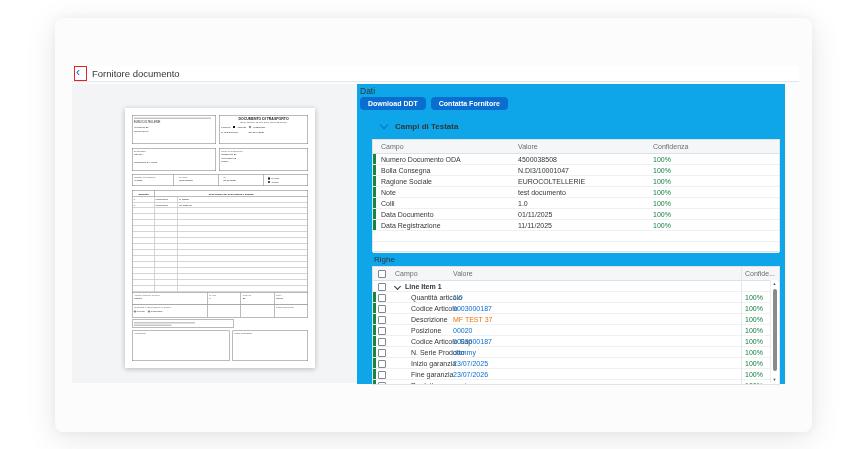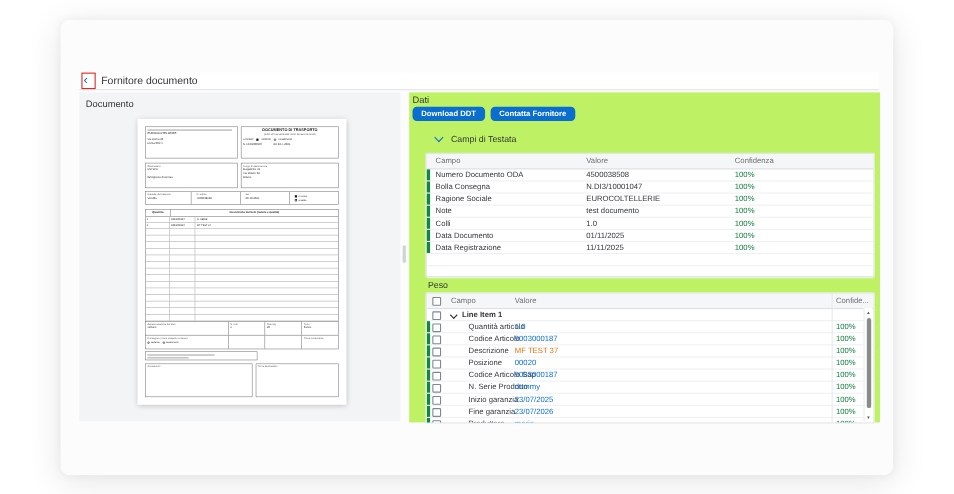--- a/index.html
+++ b/index.html
@@ -76,30 +76,30 @@
   .radios b{font-weight:normal;display:flex;align-items:center;gap:2px;}
   .dfoot3{width:58%;height:16px;margin-top:4px;padding:2px 3px;}
   .dr4{margin-top:6px;flex:1;gap:6px;}
   .anno{flex:1.3;}
   .firma{flex:1;}
 
   
   .panel-resizer{position:absolute;left:311px;top:205px;width:3px;height:16px;background:#cfd4d9;border-radius:2px;}
 
   
-  .right-panel{position:absolute;left:317px;top:66px;width:428px;height:300px;background:#bef264;}
+  .right-panel{position:absolute;left:302px;top:66px;width:428px;height:300px;background:#0ea5e9;}
   .rp-title{position:absolute;top:2px;left:3px;font-size:8.5px;color:#32363a;}
   .btn-row{position:absolute;top:13px;left:3px;display:flex;gap:5px;}
   .btn{
     background:#0a6ed1;color:#fff;border:none;border-radius:4px;height:13px;
     padding:0 8px;font-size:7px;font-weight:bold;font-family:inherit;cursor:pointer;
   }
   .section-head{position:absolute;top:38px;left:24px;display:flex;align-items:center;gap:8px;cursor:pointer;}
   .chev{width:5px;height:5px;border-left:1.3px solid #0a6ed1;border-bottom:1.3px solid #0a6ed1;transform:rotate(-45deg);margin-top:-3px;}
-  .section-title{font-size:8px;font-weight:normal;color:#32363a;}
+  .section-title{font-size:8px;font-weight:bold;color:#32363a;}
 
   .table{position:absolute;left:15px;width:408px;border:1px solid #e0e4e7;background:#fff;box-sizing:border-box;}
   .testata{top:55px;height:113px;}
   .righe-tbl{top:182px;height:119px;overflow:hidden;}
   .thead{position:relative;height:13px;background:#f5f6f7;border-bottom:1px solid #dde1e4;font-size:7px;color:#6a6d70;}
   .thead span{position:absolute;top:3px;white-space:nowrap;}
   .h-campo{left:8px;} .h-valore{left:145px;} .h-conf{left:280px;}
   .h2-campo{left:22px;} .h2-valore{left:80px;} .h2-conf{left:372px;}
 
   .trow{position:relative;height:11px;border-bottom:1px solid #eef0f2;font-size:7px;color:#32363a;box-sizing:border-box;}
@@ -133,21 +133,20 @@
 
   <div class="titlebar">
     <span class="back-wrap">
       <span class="red-box"></span>
       <span class="back-chev">‹</span>
     </span>
     <span class="page-title">Fornitore documento</span>
   </div>
 
   <div class="left-panel">
-    <div class="panel-title">Documento</div>
 
     <div class="doc-page">
       <div class="doc-inner">
 
         <div class="dr dr1">
           <div class="dbox sender">
             <div class="mbar" style="width:96%"></div>
             <div class="dname">EUROCOLTELLERIE</div>
             <div class="ds" style="margin-top:5px">Via Roma 26</div>
             <div class="ds">Roma 00147</div>
@@ -417,21 +416,21 @@
             <span class="acc"></span>
             <span class="tc tc-campo">Data Registrazione</span>
             <span class="tc tc-valore">11/11/2025</span>
             <span class="tc tc-conf">100%</span>
           </div>
           <div class="trow"></div>
           <div class="trow"></div>
         </div>
     </div>
 
-    <div class="righe-label">Peso</div>
+    <div class="righe-label">Righe</div>
 
     <div class="table righe-tbl">
       <div class="conf-vline"></div>
       <div class="thead">
         <span class="cb hd"></span>
         <span class="h2-campo">Campo</span>
         <span class="h2-valore">Valore</span>
         <span class="h2-conf">Confide...</span>
       </div>
       <div id="righe-body">

